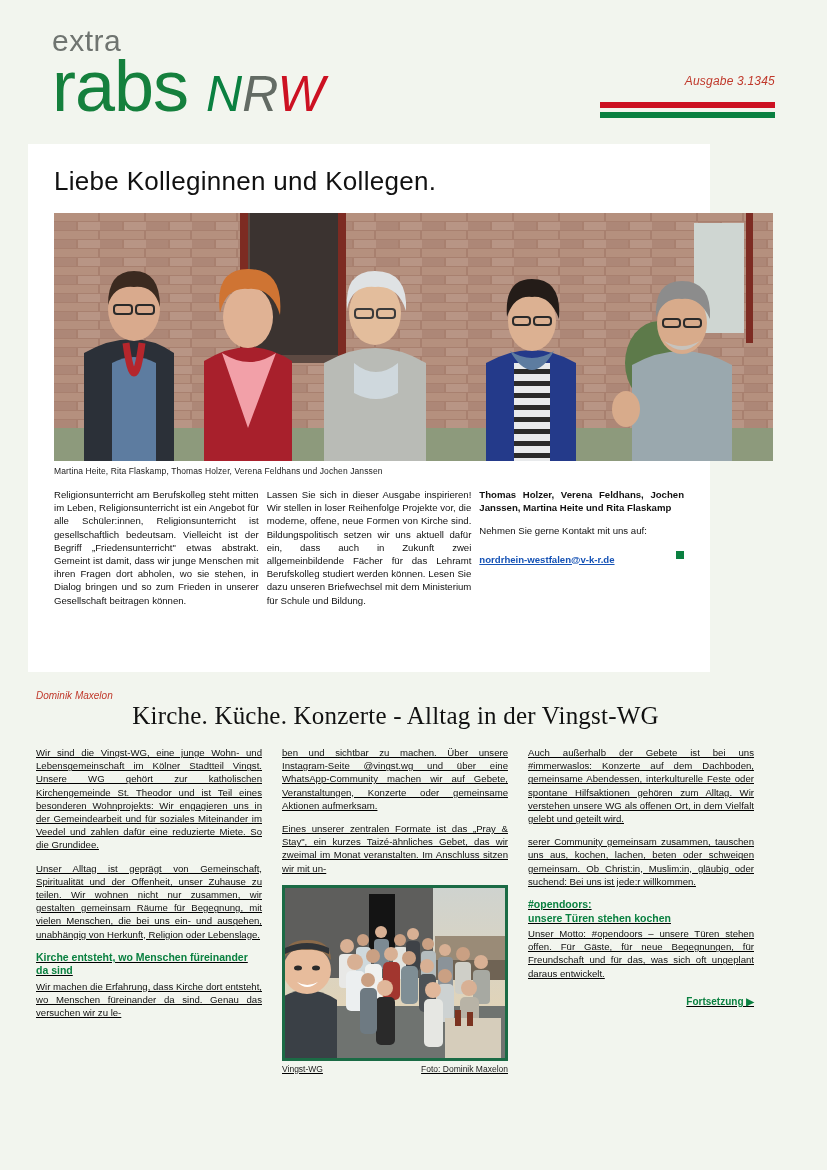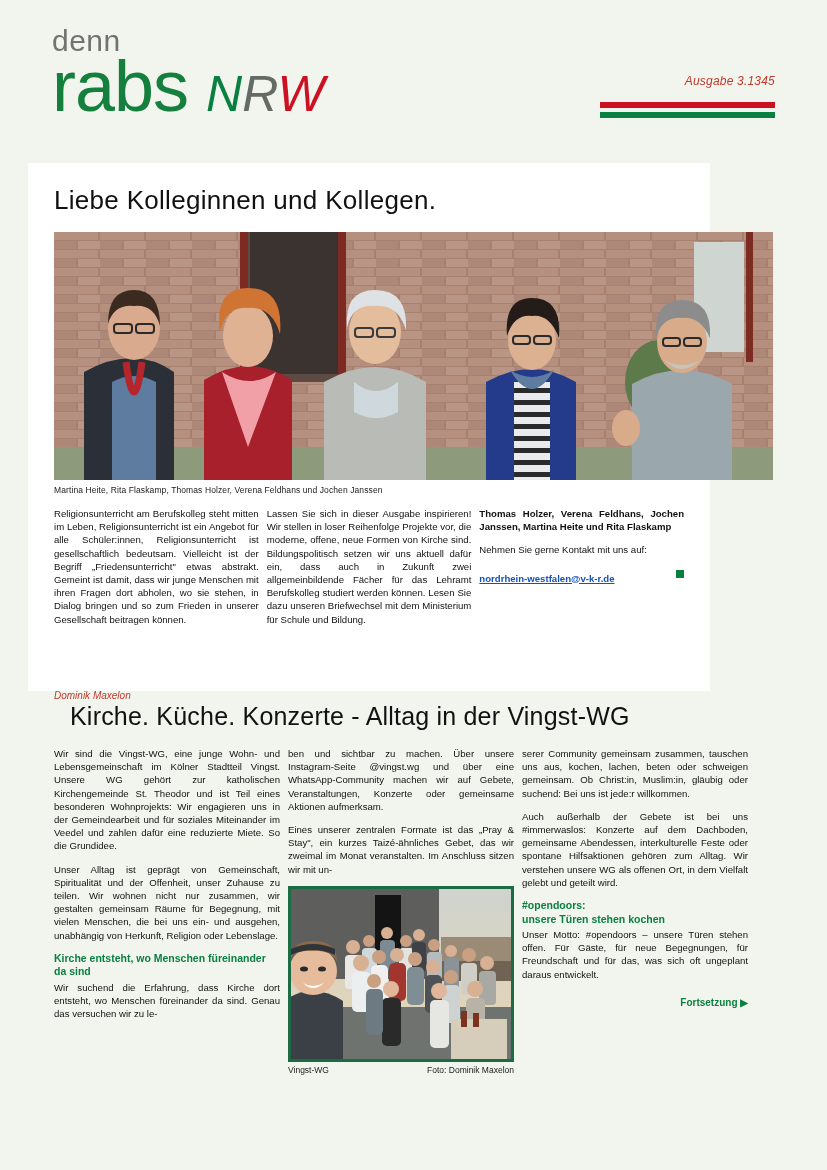--- a/index.html
+++ b/index.html
@@ -44,21 +44,20 @@
     letter-spacing:.2px;
   }
   .rules { position:absolute; left:600px; right:52px; top:102px; }
   .rule-red   { height:6px; background:#cc1122; }
   .rule-green { height:6px; background:#0a8040; margin-top:4px; }
 
   
   .card {
     position:absolute; left:28px; top:144px; width:682px; height:528px;
     background:#ffffff;
-    margin-top:19px;
   }
   .card-inner { padding:22px 26px 0 26px; }
 
   h1.headline {
     font-family:"Liberation Sans", sans-serif;
     font-weight:300; font-size:26px; color:#111; margin:0 0 16px 0;
     letter-spacing:.3px;
   }
 
   
@@ -83,31 +82,32 @@
   .link {
     font-family:"Liberation Sans", sans-serif; font-size:9.6px;
     color:#1552b5; font-weight:bold; text-decoration:underline;
   }
   .endmark {
     display:inline-block; width:8px; height:8px; background:#0a8040;
     float:right; margin-top:3px;
   }
 
   
-  .article2 { position:absolute; left:54px; top:690px; width:719px; }
+  .article2 { position:absolute; left:36px; top:690px; width:719px; }
   .byline {
     font-family:"Liberation Sans", sans-serif; font-style:italic;
     font-size:10px; color:#c0392b; margin-bottom:1px;
   }
   h2.headline2 {
-    font-family:Liberation Sans, sans-serif;
-    font-weight:300; font-size:25px; color:#111; margin:0 0 16px 16px;
+    font-family:Liberation Serif, serif;
+    font-weight:300; font-size:25px; color:#111; margin:0 0 16px 0;
     letter-spacing:.2px;
-  }
-  .cols2 { display:flex; gap:8px; }
+    text-align:center;
+  }
+  .cols2 { display:flex; gap:20px;text-decoration:underline; }
   .col2 { width:226px; position:relative; }
   .col2 p {
     font-family:"Liberation Sans", sans-serif;
     font-size:9.6px; line-height:13.2px; color:#111;
     text-align:justify; margin:0 0 10px 0; hyphens:auto;
   }
   .subhead {
     font-family:"Liberation Sans", sans-serif; font-weight:bold;
     font-size:10.5px; line-height:13.5px; color:#0a8040;
     margin:2px 0 2px 0;
@@ -127,21 +127,21 @@
     font-family:"Liberation Sans", sans-serif; font-weight:bold;
     font-size:10px; color:#0a8040; text-align:right; margin-top:16px;
   }
 </style>
 </head>
 <body>
 
 <div class="page">
 
   <div class="masthead">
-    <div class="m-extra">denn</div>
+    <div class="m-extra">extra</div>
     <div class="m-main">
       <span class="m-rabs">rabs</span>
       <span class="m-nrw"><span class="m-n">N</span><span class="m-r">R</span><span class="m-w">W</span></span>
     </div>
     <div class="issue">Ausgabe 3.1345</div>
     <div class="rules">
       <div class="rule-red"></div>
       <div class="rule-green"></div>
     </div>
   </div>
@@ -255,21 +255,21 @@
   <div class="article2">
     <div class="byline">Dominik Maxelon</div>
     <h2 class="headline2">Kirche. Küche. Konzerte - Alltag in der Vingst-WG</h2>
 
     <div class="cols2">
 
       <div class="col2">
         <p>Wir sind die Vingst-WG, eine junge Wohn- und Lebensgemeinschaft im Kölner Stadtteil Vingst. Unsere WG gehört zur katholischen Kirchengemeinde St. Theodor und ist Teil eines besonderen Wohnprojekts: Wir engagieren uns in der Gemeindearbeit und für soziales Miteinander im Veedel und zahlen dafür eine reduzierte Miete. So die Grundidee.</p>
         <p>Unser Alltag ist geprägt von Gemeinschaft, Spiritualität und der Offenheit, unser Zuhause zu teilen. Wir wohnen nicht nur zusammen, wir gestalten gemeinsam Räume für Begegnung, mit vielen Menschen, die bei uns ein- und ausgehen, unabhängig von Herkunft, Religion oder Lebenslage.</p>
         <div class="subhead">Kirche entsteht, wo Menschen füreinander da sind</div>
-        <p>Wir suchend die Erfahrung, dass Kirche dort entsteht, wo Menschen füreinander da sind. Genau das versuchen wir zu le-</p>
+        <p>Wir machen die Erfahrung, dass Kirche dort entsteht, wo Menschen füreinander da sind. Genau das versuchen wir zu le-</p>
       </div>
 
       <div class="col2">
         <p>ben und sichtbar zu machen. Über unsere Instagram-Seite @vingst.wg und über eine WhatsApp-Community machen wir auf Gebete, Veranstaltungen, Konzerte oder gemeinsame Aktionen aufmerksam.</p>
         <p>Eines unserer zentralen Formate ist das „Pray &amp; Stay", ein kurzes Taizé-ähnliches Gebet, das wir zweimal im Monat veranstalten. Im Anschluss sitzen wir mit un-</p>
 
         <div class="photo2">
           <svg width="220" height="170" viewBox="0 0 220 170" preserveAspectRatio="none">
             <defs>
               <linearGradient id="sky2" x1="0" y1="0" x2="0" y2="1">
@@ -339,22 +339,22 @@
             </g>
           </svg>
         </div>
         <div class="cap2">
           <span>Vingst-WG</span>
           <span>Foto: Dominik Maxelon</span>
         </div>
       </div>
 
       <div class="col2">
+        <p>Auch außerhalb der Gebete ist bei uns #immerwaslos: Konzerte auf dem Dachboden, gemeinsame Abendessen, interkulturelle Feste oder spontane Hilfsaktionen gehören zum Alltag. Wir verstehen unsere WG als offenen Ort, in dem Vielfalt gelebt und geteilt wird.</p>
         <p>serer Community gemeinsam zusammen, tauschen uns aus, kochen, lachen, beten oder schweigen gemeinsam. Ob Christ:in, Muslim:in, gläubig oder suchend: Bei uns ist jede:r willkommen.</p>
-        <p>Auch außerhalb der Gebete ist bei uns #immerwaslos: Konzerte auf dem Dachboden, gemeinsame Abendessen, interkulturelle Feste oder spontane Hilfsaktionen gehören zum Alltag. Wir verstehen unsere WG als offenen Ort, in dem Vielfalt gelebt und geteilt wird.</p>
         <div class="subhead">
           <span>#opendoors:</span><br>
           <span>unsere Türen stehen kochen</span>
         </div>
         <p>Unser Motto: #opendoors – unsere Türen stehen offen. Für Gäste, für neue Begegnungen, für Freundschaft und für das, was sich oft ungeplant daraus entwickelt.</p>
         <div class="fortsetzung">Fortsetzung ▶</div>
       </div>
     </div>
   </div>
 

